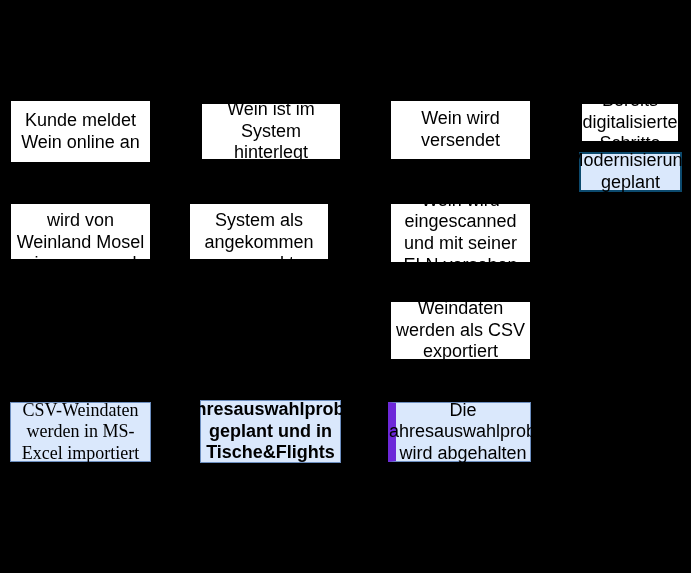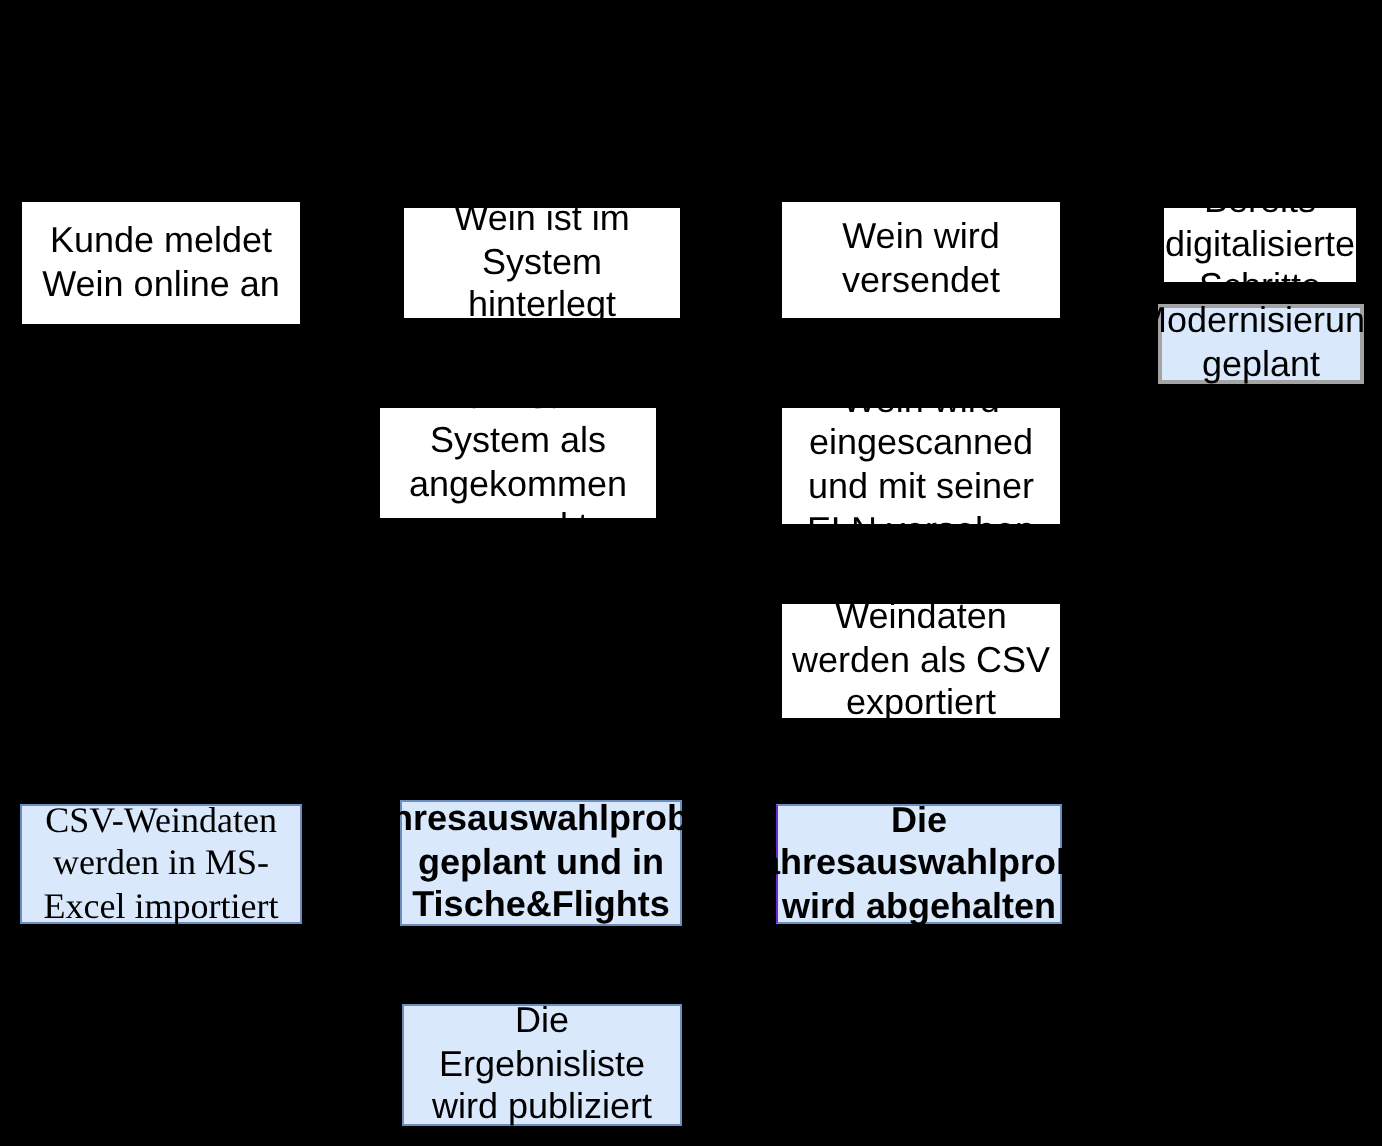--- a/index.html
+++ b/index.html
@@ -25,45 +25,44 @@
   }
   .node.done {
     background: #ffffff;
     border: 1px solid #000000;
   }
   .node.planned {
     background: #dae8fc;
     border: 1px solid #6c8ebf;
   }
   .node.highlighted {
-    border: 2px solid #a3a3a3;
+    border: 2px solid #0c4a6e;
   }
   .node.edge-highlight-left {
-    border-left: 1px solid #6d28d9;
-    font-weight: bold;
+    border-left: 8px solid #6d28d9;
   }
 </style>
 </head>
 <body>
 
 <div id="canvas">
 
   <div class="node done" style="left:10px; top:100px; width:141px; height:63px;">Kunde meldet Wein online an</div>
 
+  <div class="node done" style="left:10px; top:203px; width:141px; height:57px;">Versandetikett wird von Weinland Mosel eingescanned</div>
 
   <div class="node planned" style="left:10px; top:402px; width:141px; height:60px;font-family:Liberation Serif, serif;">CSV-Weindaten werden in MS-Excel importiert</div>
 
 
   <div class="node done" style="left:201px; top:103px; width:140px; height:57px;">Wein ist im System hinterlegt</div>
 
   <div class="node done" style="left:189px; top:203px; width:140px; height:57px;">Wein ist im System als angekommen vermerkt</div>
 
   <div class="node planned" style="left:200px; top:400px; width:141px; height:63px; padding:1px 1px;font-weight:bold;">In MS-Excel werden Jahresauswahlproben geplant und in Tische&amp;Flights aufgeteilt</div>
 
-  <div class="node planned" style="left:201px; top:502px; width:140px; height:61px;">Die Ergebnisliste wird publiziert</div>
 
   <div class="node done" style="left:390px; top:100px; width:141px; height:60px;">Wein wird versendet</div>
 
   <div class="node done" style="left:390px; top:203px; width:141px; height:60px;">Wein wird eingescanned und mit seiner ELN versehen</div>
 
   <div class="node done" style="left:390px; top:301px; width:141px; height:59px;">Weindaten werden als CSV exportiert</div>
 
   <div class="node planned edge-highlight-left" style="left:388px; top:402px; width:143px; height:60px;">Die Jahresauswahlprobe wird abgehalten</div>
 
   <div class="node done" style="left:581px; top:103px; width:98px; height:39px;">Bereits digitalisierte Schritte</div>

